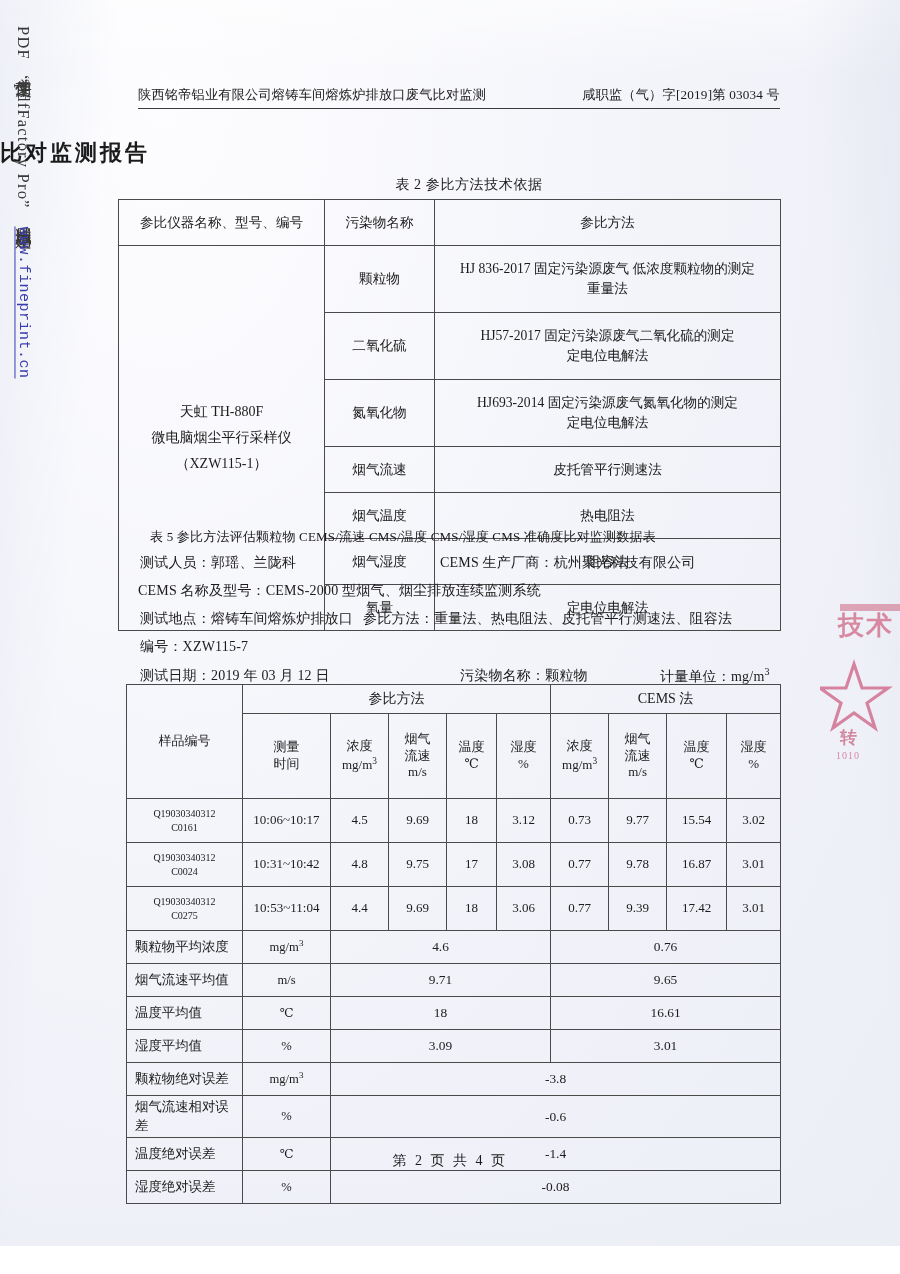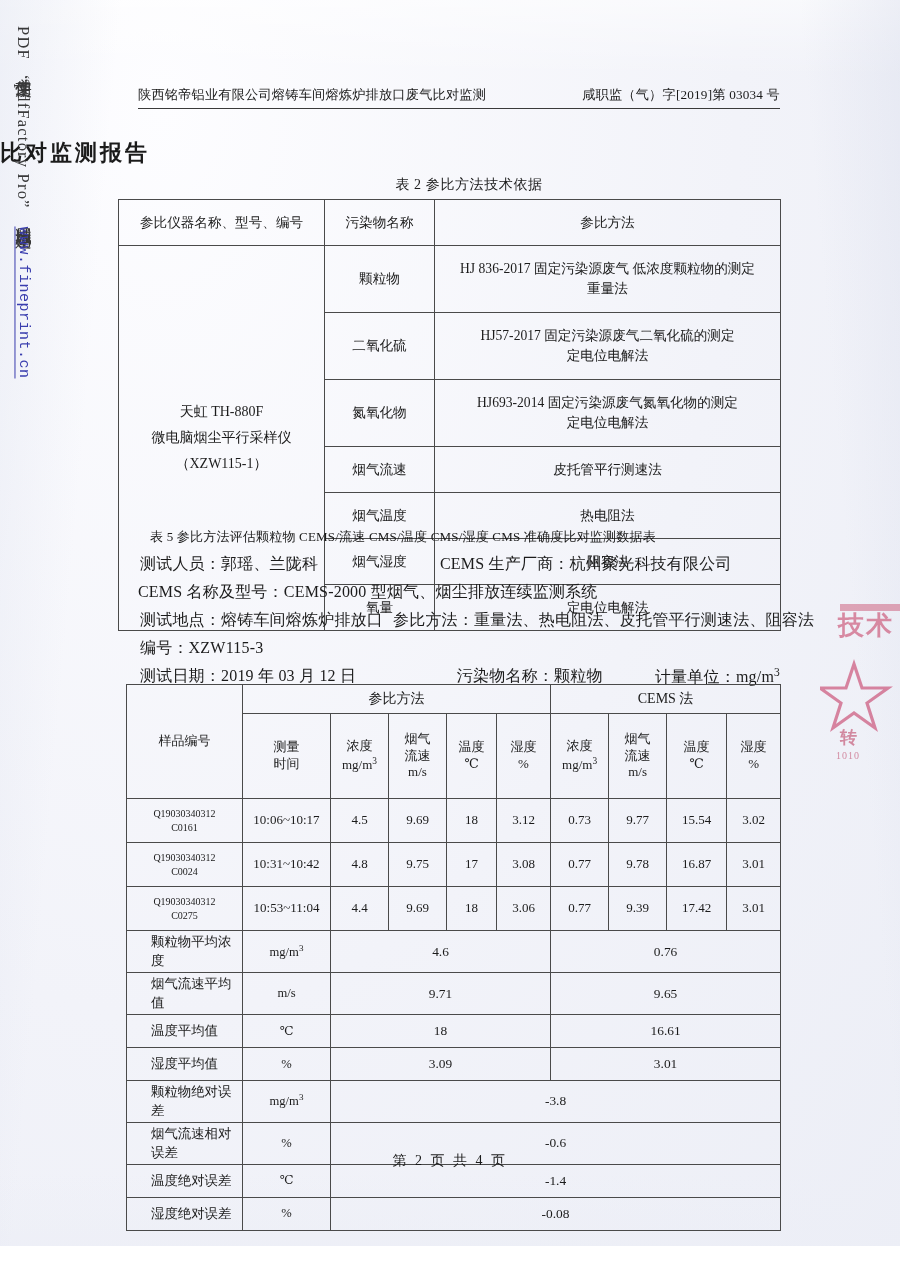--- a/index.html
+++ b/index.html
@@ -114,36 +114,37 @@
   #tbl2 td.tall { height: 62px; }
   #tbl2 td.instr { font-size: 14px; line-height: 1.85; }
 
   
   #tbl5cap{
     position:absolute; left:118px; top:528px; width:662px;
     font-size:13px; text-align:left; text-indent:32px; letter-spacing:.2px;
   }
   .metaline{
     position:absolute; left:140px; width:640px;
-    font-size:16px; letter-spacing:.2px;
+    font-size:14px; letter-spacing:.2px;
     display:flex;
+    align-items:center;
   }
   .metaline .seg { white-space: nowrap; }
   .sup { font-size: .72em; vertical-align: super; }
 
   
   #tbl5{
     position:absolute; left:126px; top:684px; width:654px;
   }
   #tbl5 td{ font-size: 13px; padding: 1px 2px; }
   #tbl5 td.hcell { line-height: 1.3; height: 82px; margin-top: 16px; }
   #tbl5 td.grp { height: 26px; font-size: 14px; }
   #tbl5 td.sid { font-size: 10px; line-height: 1.35; height: 41px; }
   #tbl5 td.data { height: 41px; }
-  #tbl5 td.sumlab{ text-align:left; padding-left:24px; height:30px; font-size:13.4px;}
+  #tbl5 td.sumlab{ text-align:left; padding-left:8px; height:30px; font-size:13.4px;}
   #tbl5 td.sumunit{ height:30px; font-size:12.6px;}
   #tbl5 td.sumval{ height:30px; font-size:13.4px;}
 
   
   .footer{
     position:absolute; left:0; top:1152px; width:900px;
     text-align:center; font-size:14px; letter-spacing:2.5px;
   }
 
   
@@ -270,21 +271,21 @@
   <div class="metaline" style="top:582px;left:138px">
     <span class="seg"><span>CEMS 名称及型号：</span><span>CEMS-2000 型烟气、烟尘排放连续监测系统</span></span>
   </div>
 
   <div class="metaline" style="top:610px">
     <span class="seg"><span>测试地点：</span><span>熔铸车间熔炼炉排放口</span></span>
     <span class="seg" style="margin-left:10px"><span>参比方法：</span><span>重量法、热电阻法、皮托管平行测速法、阻容法</span></span>
   </div>
 
   <div class="metaline" style="top:638px">
-    <span class="seg"><span>编号：</span><span>XZW115-3</span></span>
+    <span class="seg"><span>编号：</span><span>XZW115-7</span></span>
   </div>
 
   <div class="metaline" style="top:666px">
     <span class="seg" style="width:320px"><span>测试日期：</span><span>2019 年 03 月 12 日</span></span>
     <span class="seg" style="width:200px"><span>污染物名称：</span><span>颗粒物</span></span>
     <span class="seg"><span>计量单位：</span><span>mg/m</span><span class="sup">3</span></span>
   </div>
 
   <table class="doc" id="tbl5">
     <colgroup>

